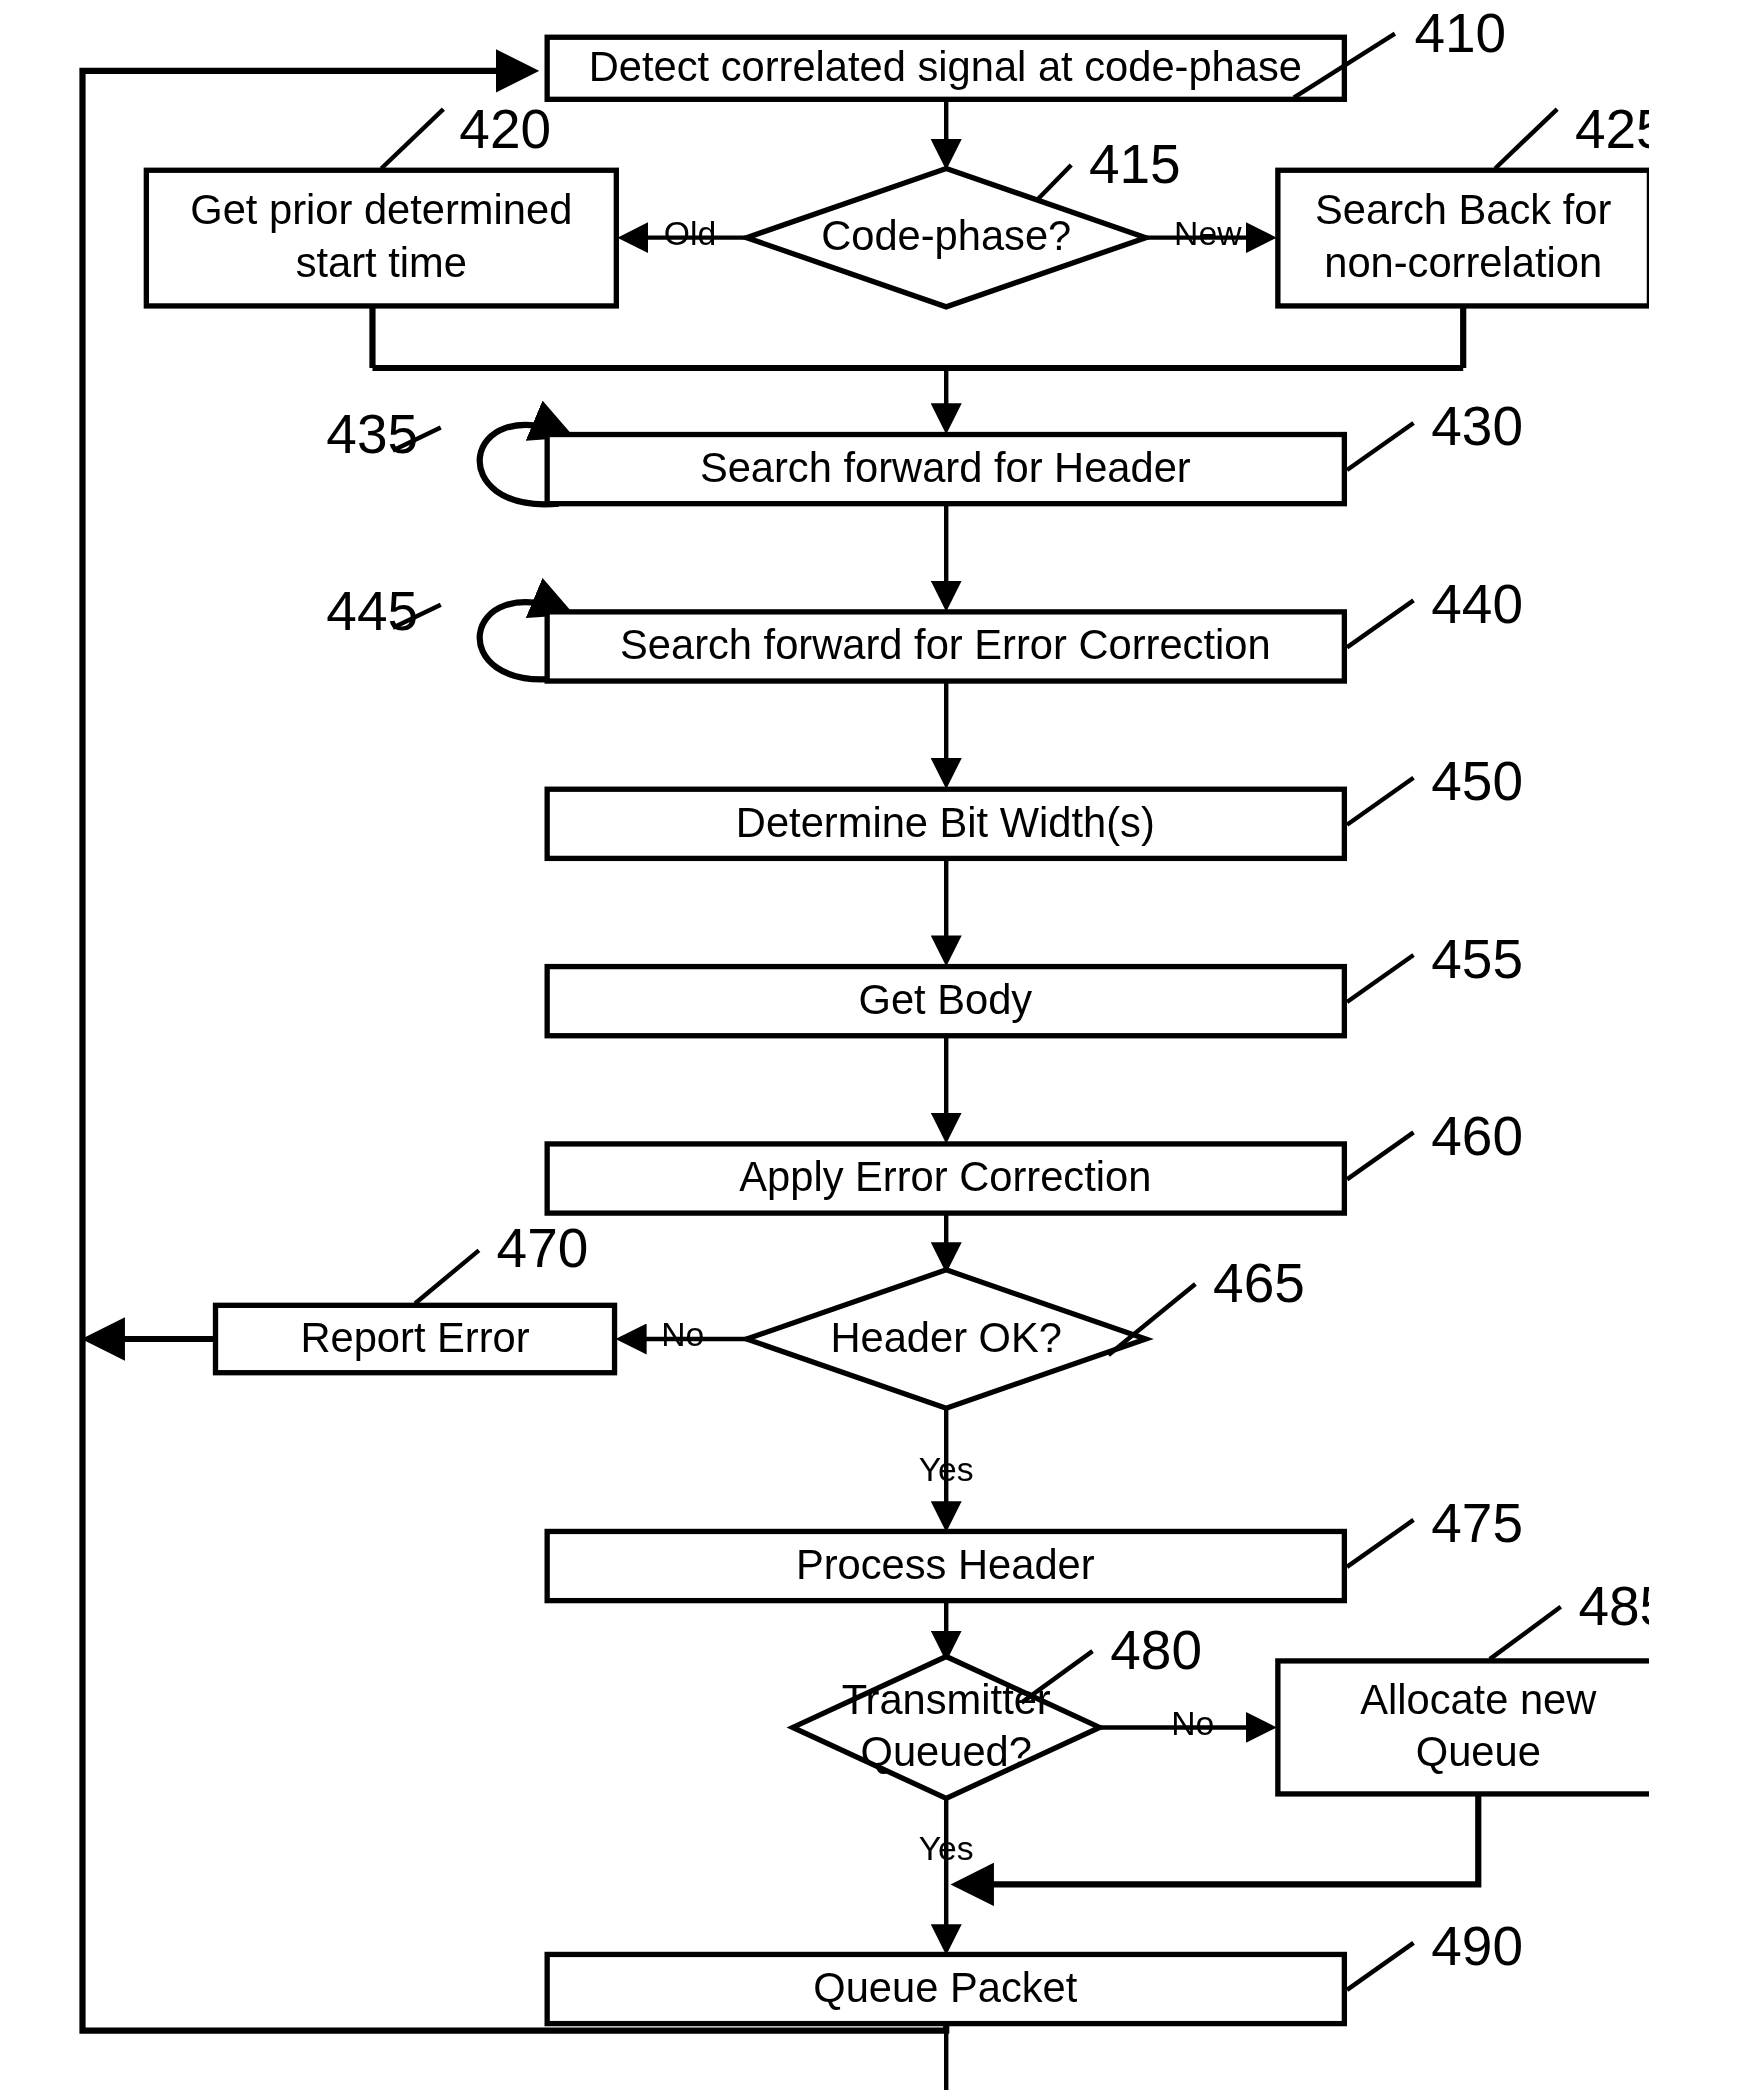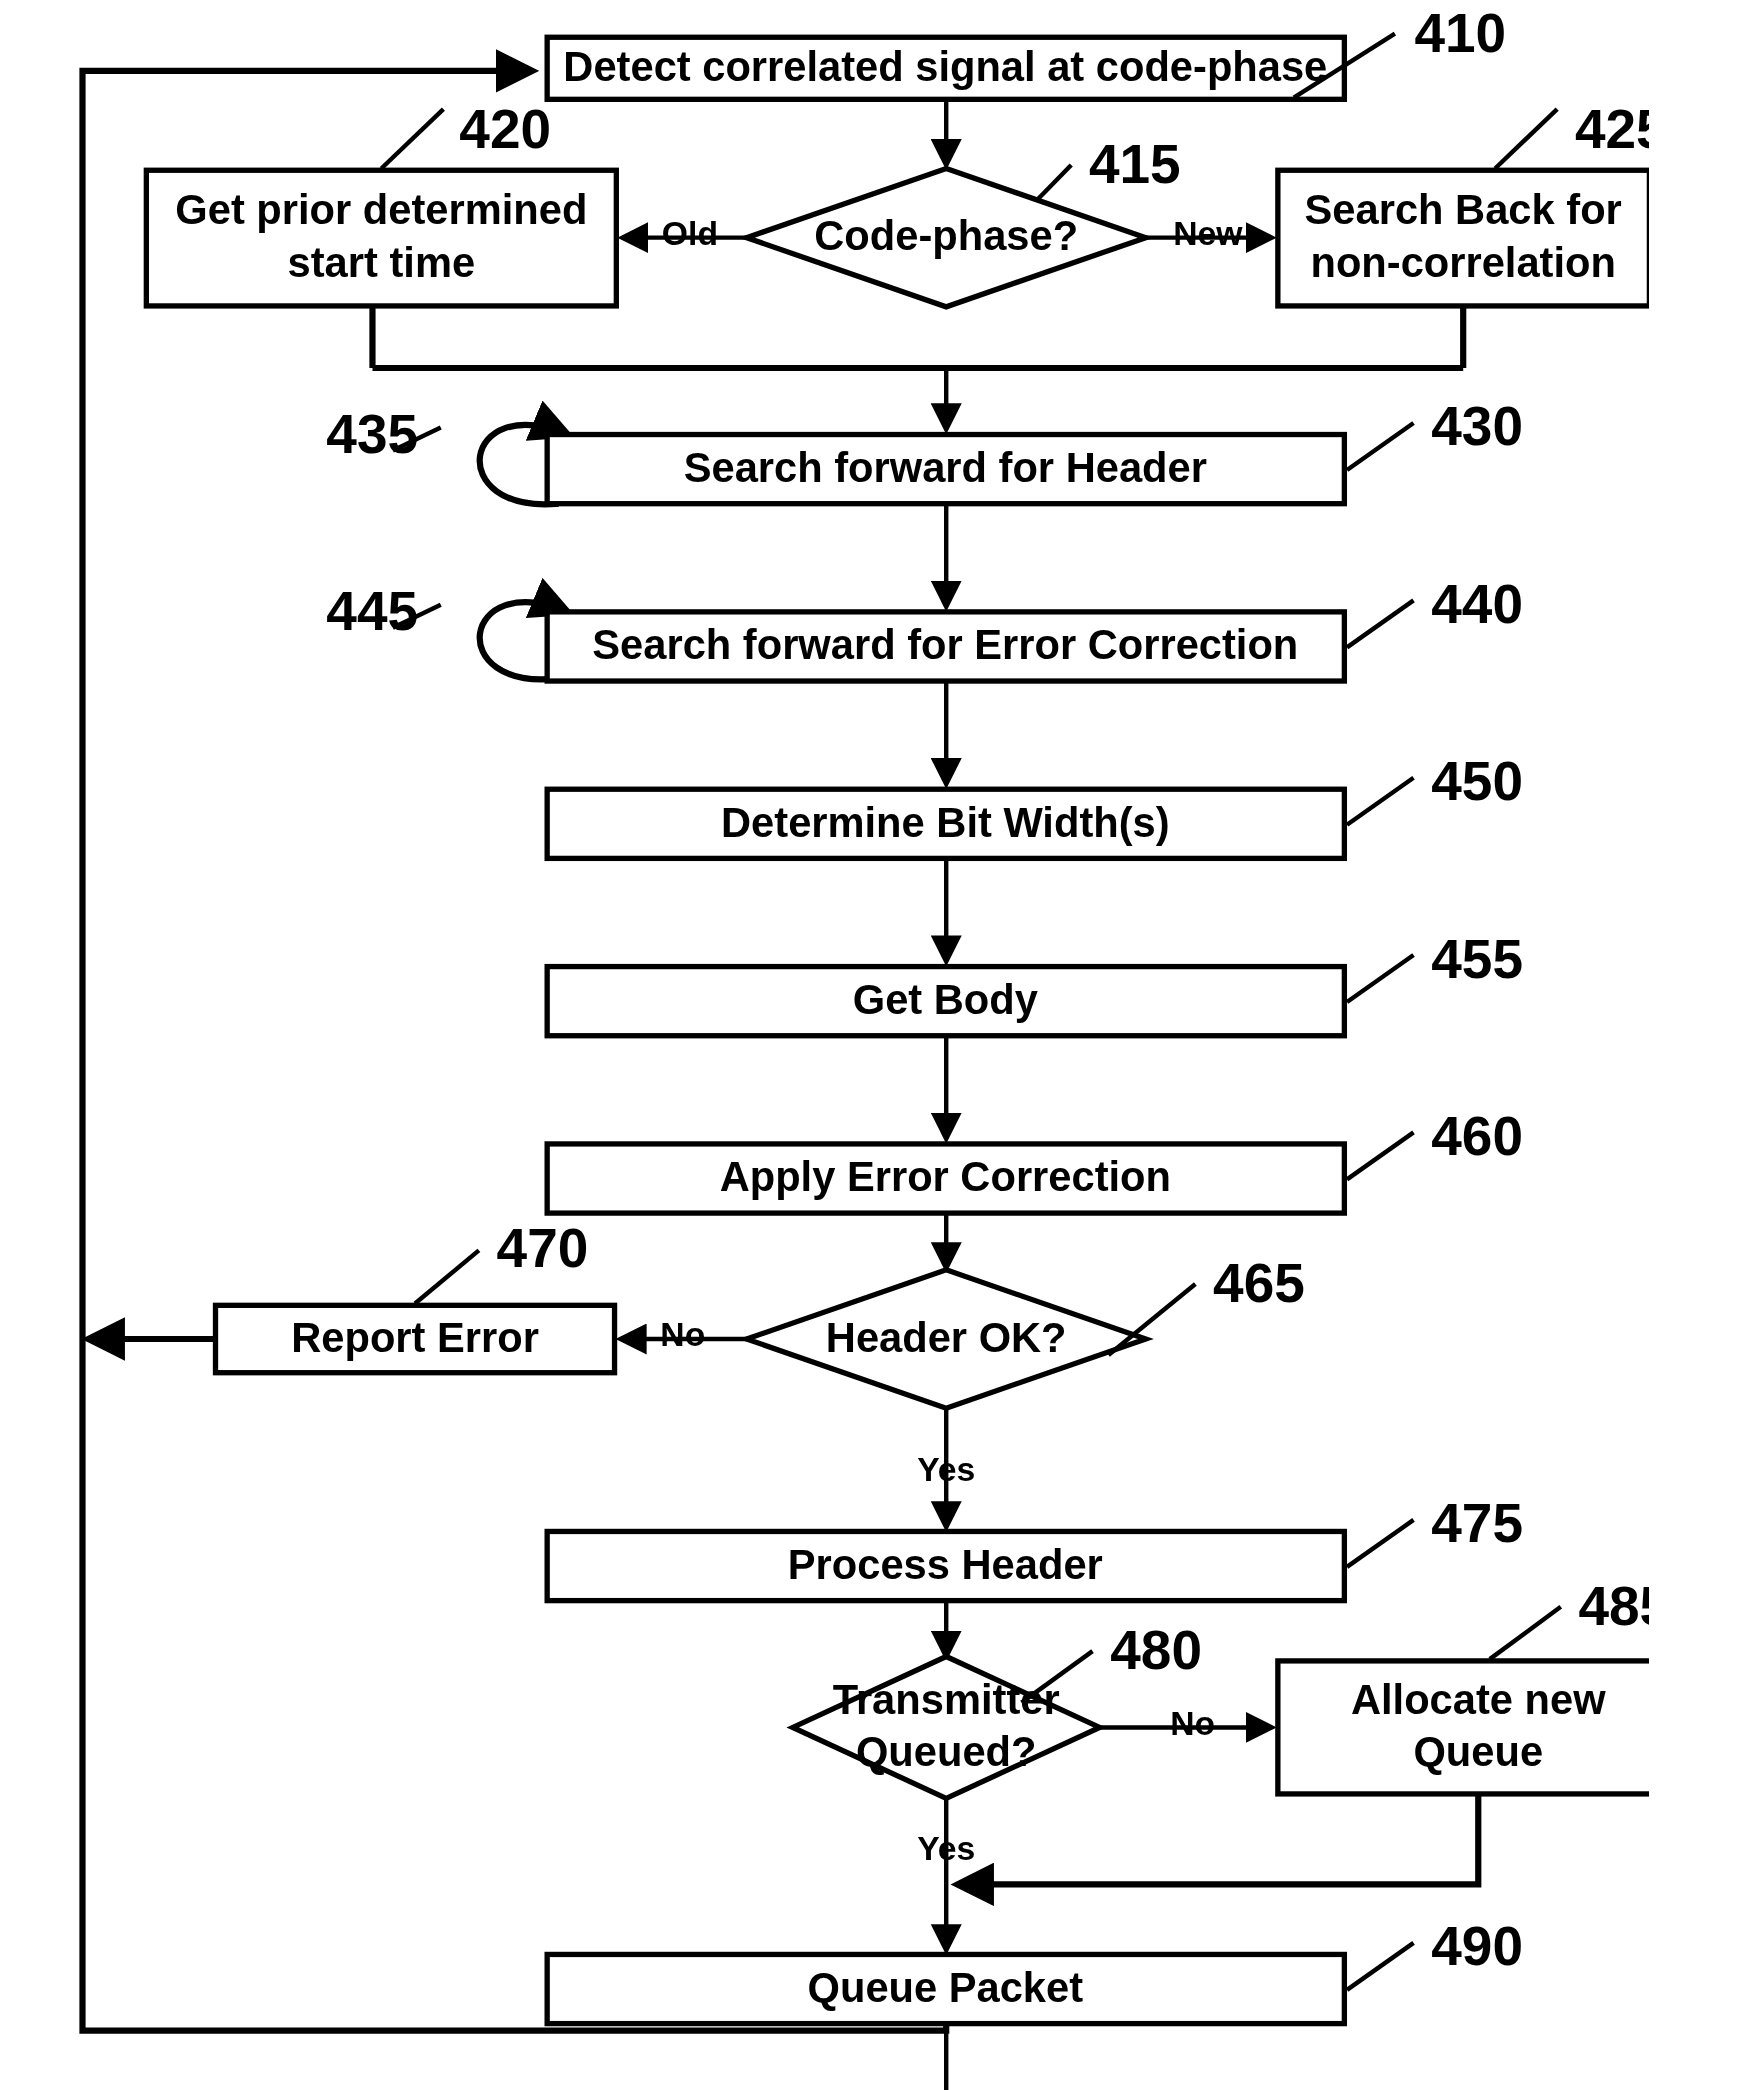--- a/index.html
+++ b/index.html
@@ -9,21 +9,20 @@
   }
   body {
     font-family: "Liberation Sans", sans-serif;
   }
   #figure-root {
     position: relative;
     width: 1649px;
     height: 2091px;
     background: #ffffff;
     overflow: hidden;
-    font-weight: bold;
   }
   svg#flow {
     position: absolute;
     top: 0;
     left: 0;
     width: 1739px;
     height: 2091px;
     display: block;
   }
   .node-shape {

